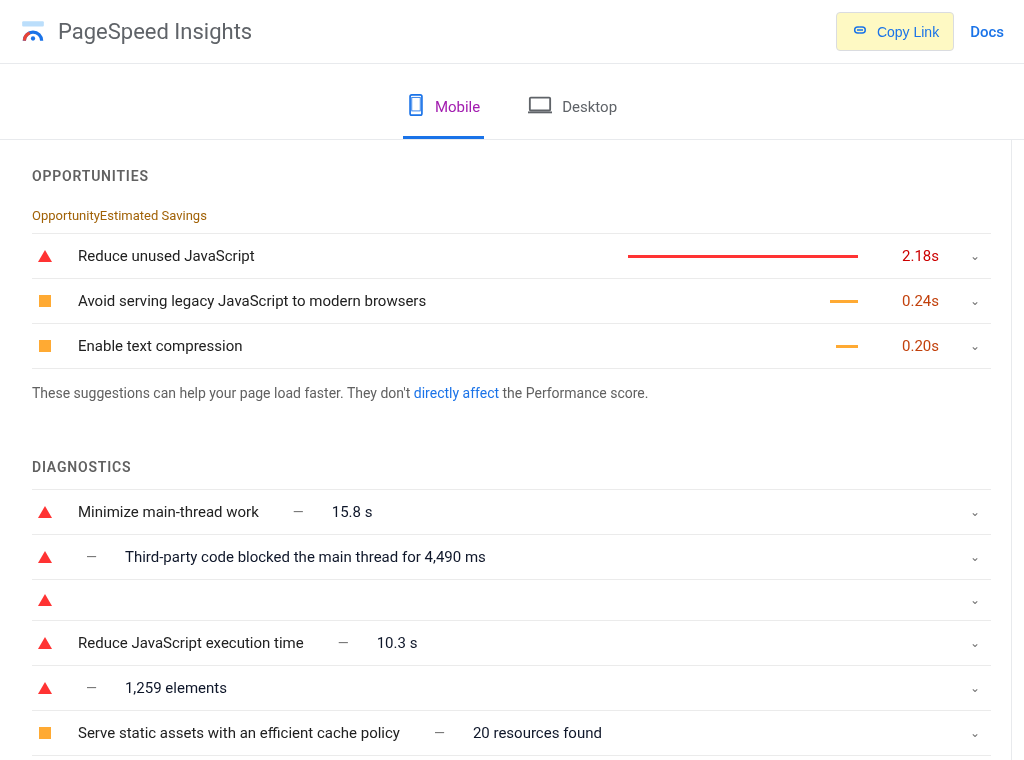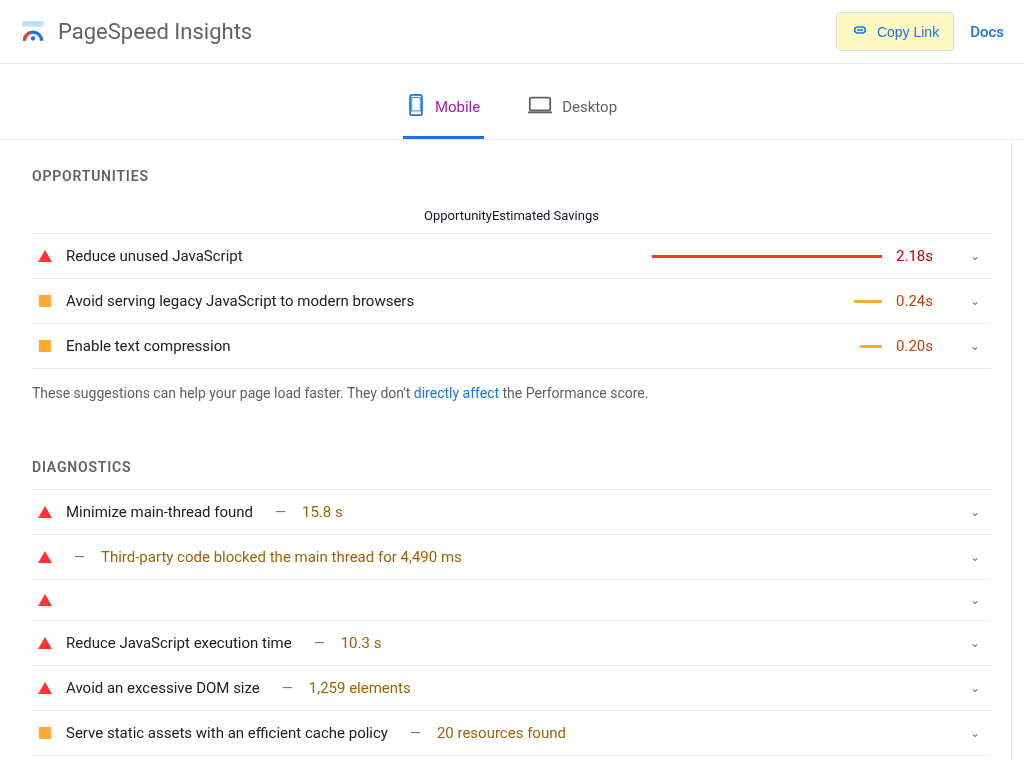--- a/index.html
+++ b/index.html
@@ -55,44 +55,45 @@
 
   .section-header {
     font-size: 14px;
     font-weight: 600;
     letter-spacing: 0.8px;
     color: #616161;
     padding: 28px 0 14px 0;
   }
 
   .opp-header-row {
-    display: flex; justify-content: center;
+    display: flex; justify-content: flex-start;
     padding: 10px 0 10px 0;
     font-size: 13px;
-    color: #0f172a;
+    color: #a16207;
     border-bottom: 1px solid #ebebeb;
   }
 
   .row {
     display: flex; align-items: center;
     padding: 13px 6px;
     border-bottom: 1px solid #ebebeb;
-    gap: 14px;
+    gap: 26px;
   }
   .row-icon { width: 14px; flex-shrink: 0; display:flex; align-items:center; justify-content:center; }
   .row-title { font-size: 15px; color: #212121; }
-  .row-detail { font-size: 15px; color: #a16207; }
+  .row-detail { font-size: 15px; color: #0f172a; }
   .dash { color: #757575; margin: 0 2px 0 8px; }
   .flex-grow { flex-grow: 1; }
   .bar-wrap { width: 230px; display:flex; justify-content:flex-end; }
   .bar { height: 3px; }
   .bar.red { background:#f33; }
   .bar.orange { background:#fa3; }
   .savings {
     width: 55px;
+    text-align: right;
     font-size: 15px;
     color: #c00;
   }
   .savings.orange { color: #c2410c; }
   .chevron {
     width: 20px; text-align:center;
     color: #757575; font-size: 12px;
     cursor: pointer;
   }
 
@@ -204,21 +205,21 @@
   <div class="note">
     <span>These suggestions can help your page load faster. They don't </span><span class="link-inline">directly affect</span><span> the Performance score.</span>
   </div>
 
   <div class="section-header" style="padding-top:48px">DIAGNOSTICS</div>
   <div id="diag-list" style="border-top:1px solid #ebebeb">
       <div class="row">
         <span class="row-icon">
           <div class="triangle-red"></div>
         </span>
-        <span class="row-title">Minimize main-thread found</span>
+        <span class="row-title">Minimize main-thread work</span>
         <span class="dash">—</span>
         <span class="row-detail ">15.8 s</span>
         <span class="flex-grow"></span>
         <span class="chevron">⌄</span>
       </div>
       <div class="row">
         <span class="row-icon">
           <div class="triangle-red"></div>
         </span>
         <span class="dash">—</span>
@@ -240,21 +241,20 @@
         <span class="row-title">Reduce JavaScript execution time</span>
         <span class="dash">—</span>
         <span class="row-detail ">10.3 s</span>
         <span class="flex-grow"></span>
         <span class="chevron">⌄</span>
       </div>
       <div class="row">
         <span class="row-icon">
           <div class="triangle-red"></div>
         </span>
-        <span class="row-title">Avoid an excessive DOM size</span>
         <span class="dash">—</span>
         <span class="row-detail ">1,259 elements</span>
         <span class="flex-grow"></span>
         <span class="chevron">⌄</span>
       </div>
       <div class="row">
         <span class="row-icon">
           <div class="square-orange"></div>
         </span>
         <span class="row-title">Serve static assets with an efficient cache policy</span>

